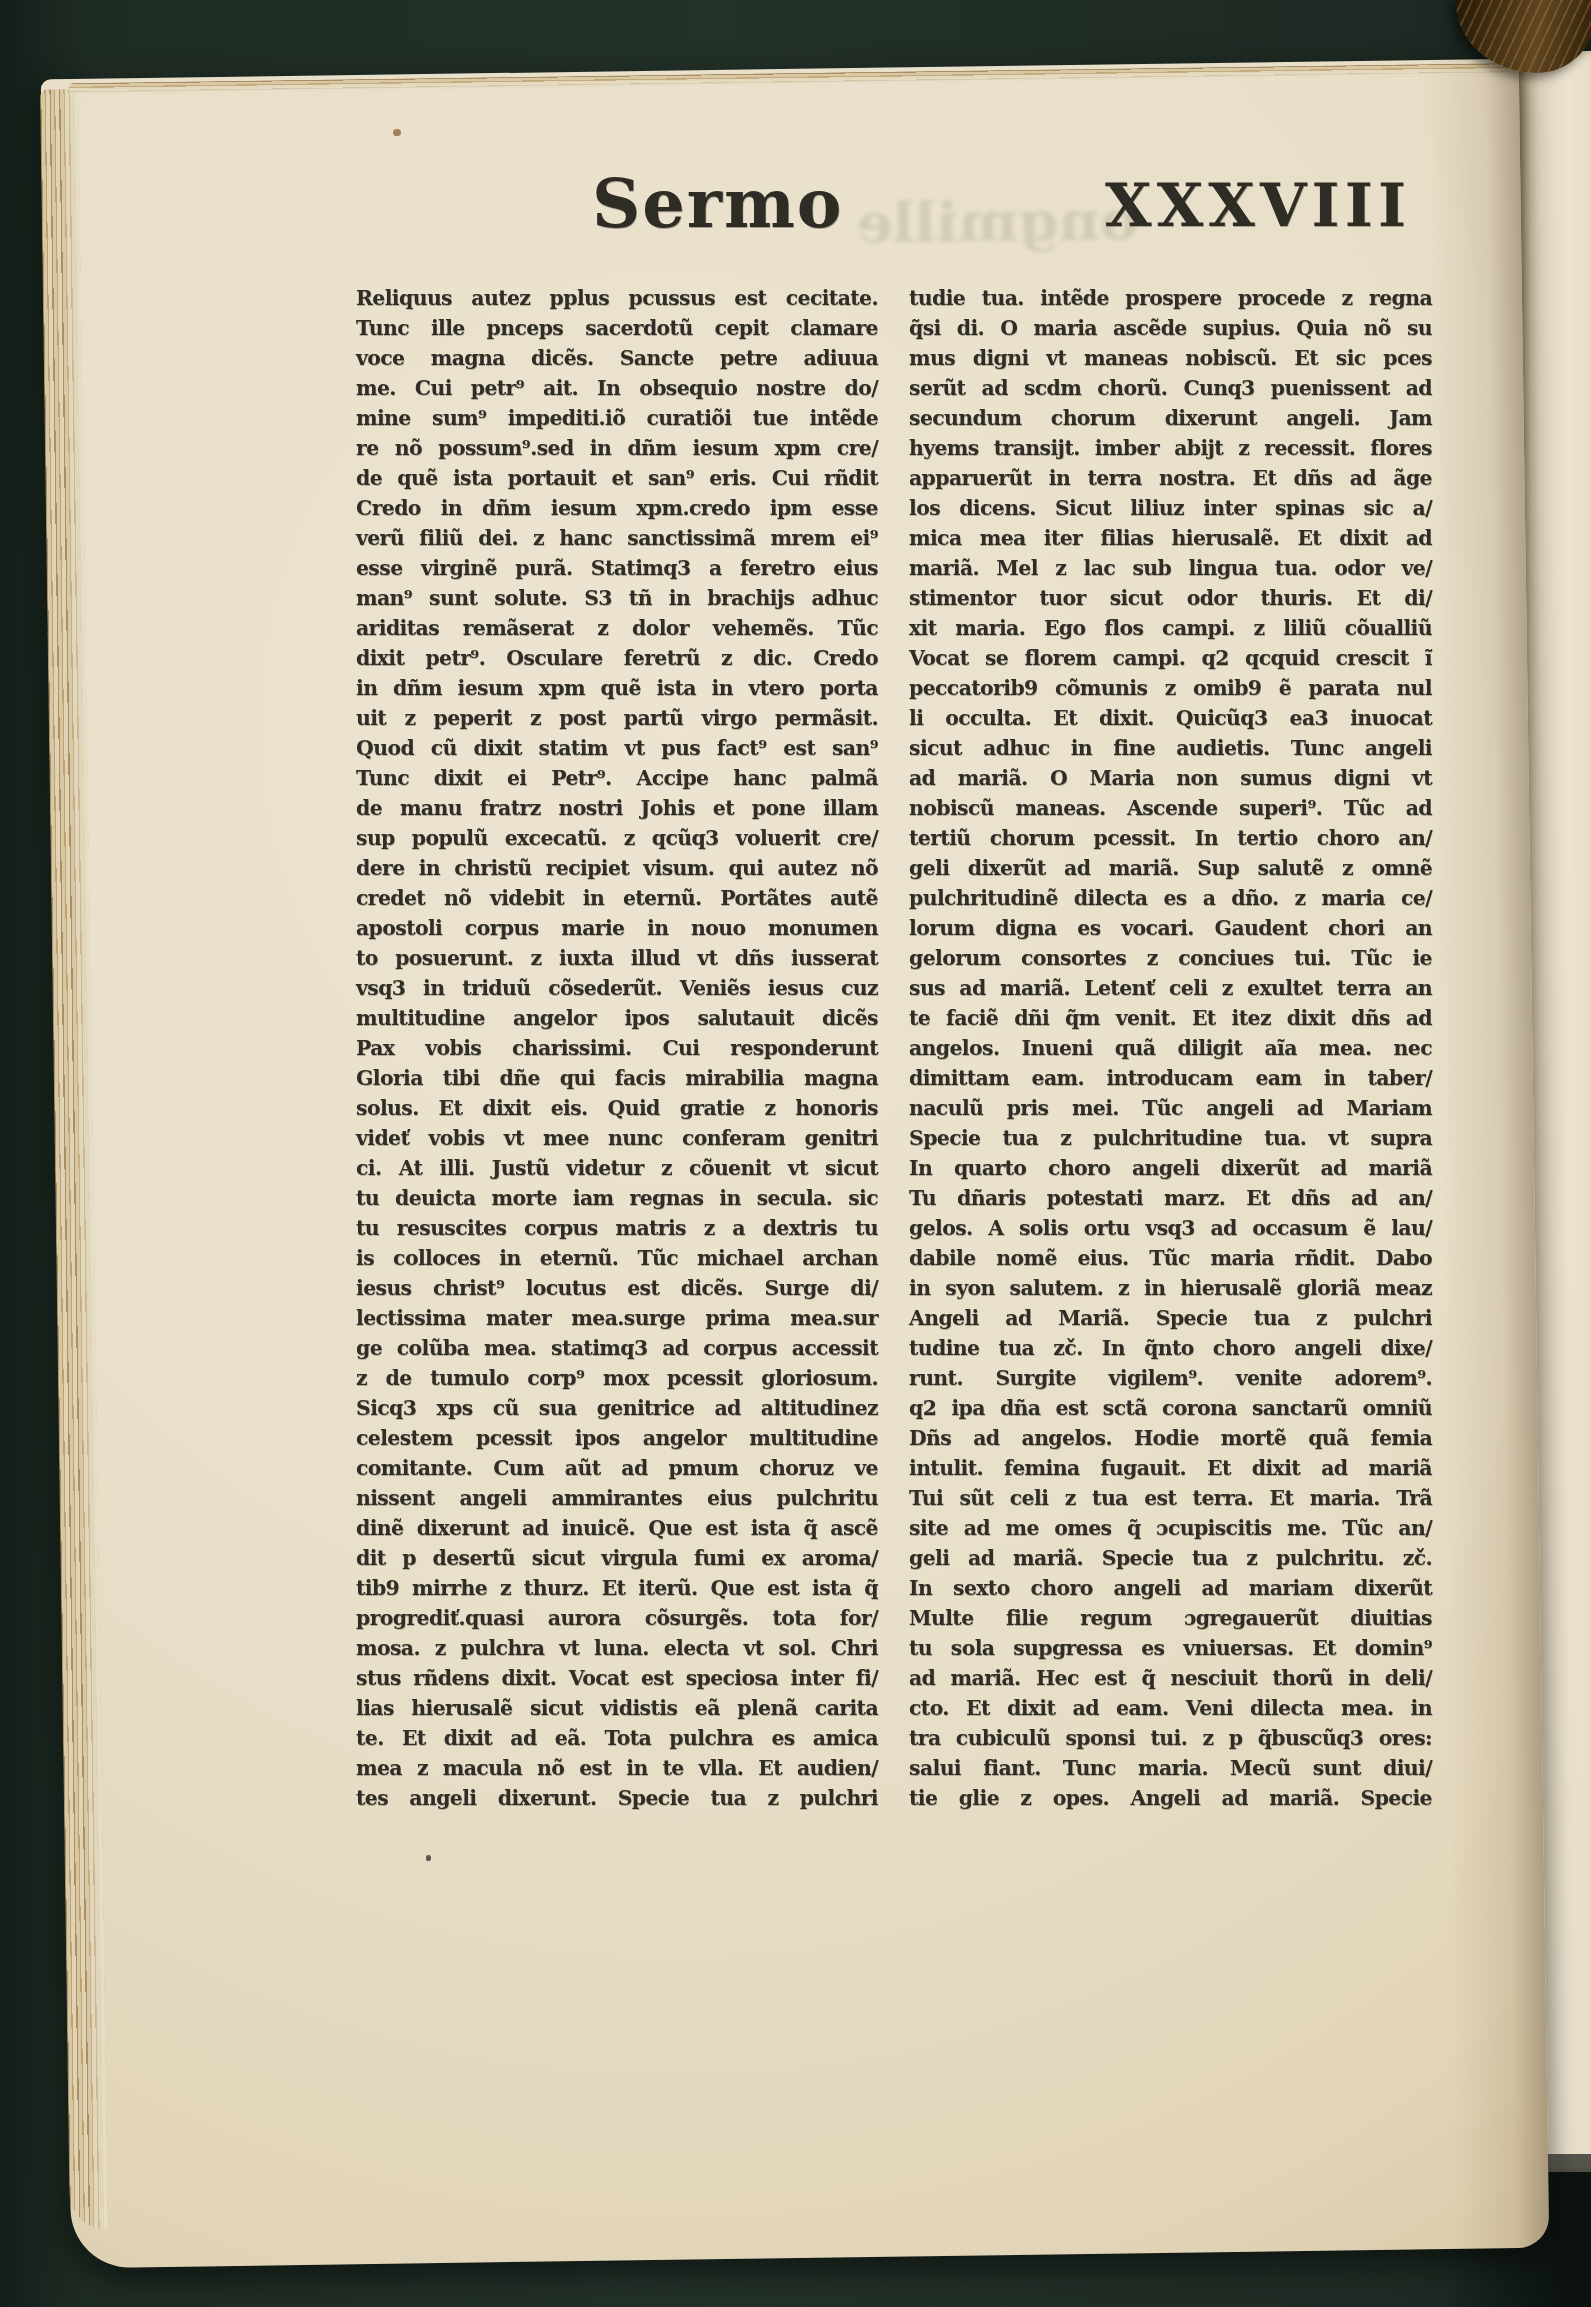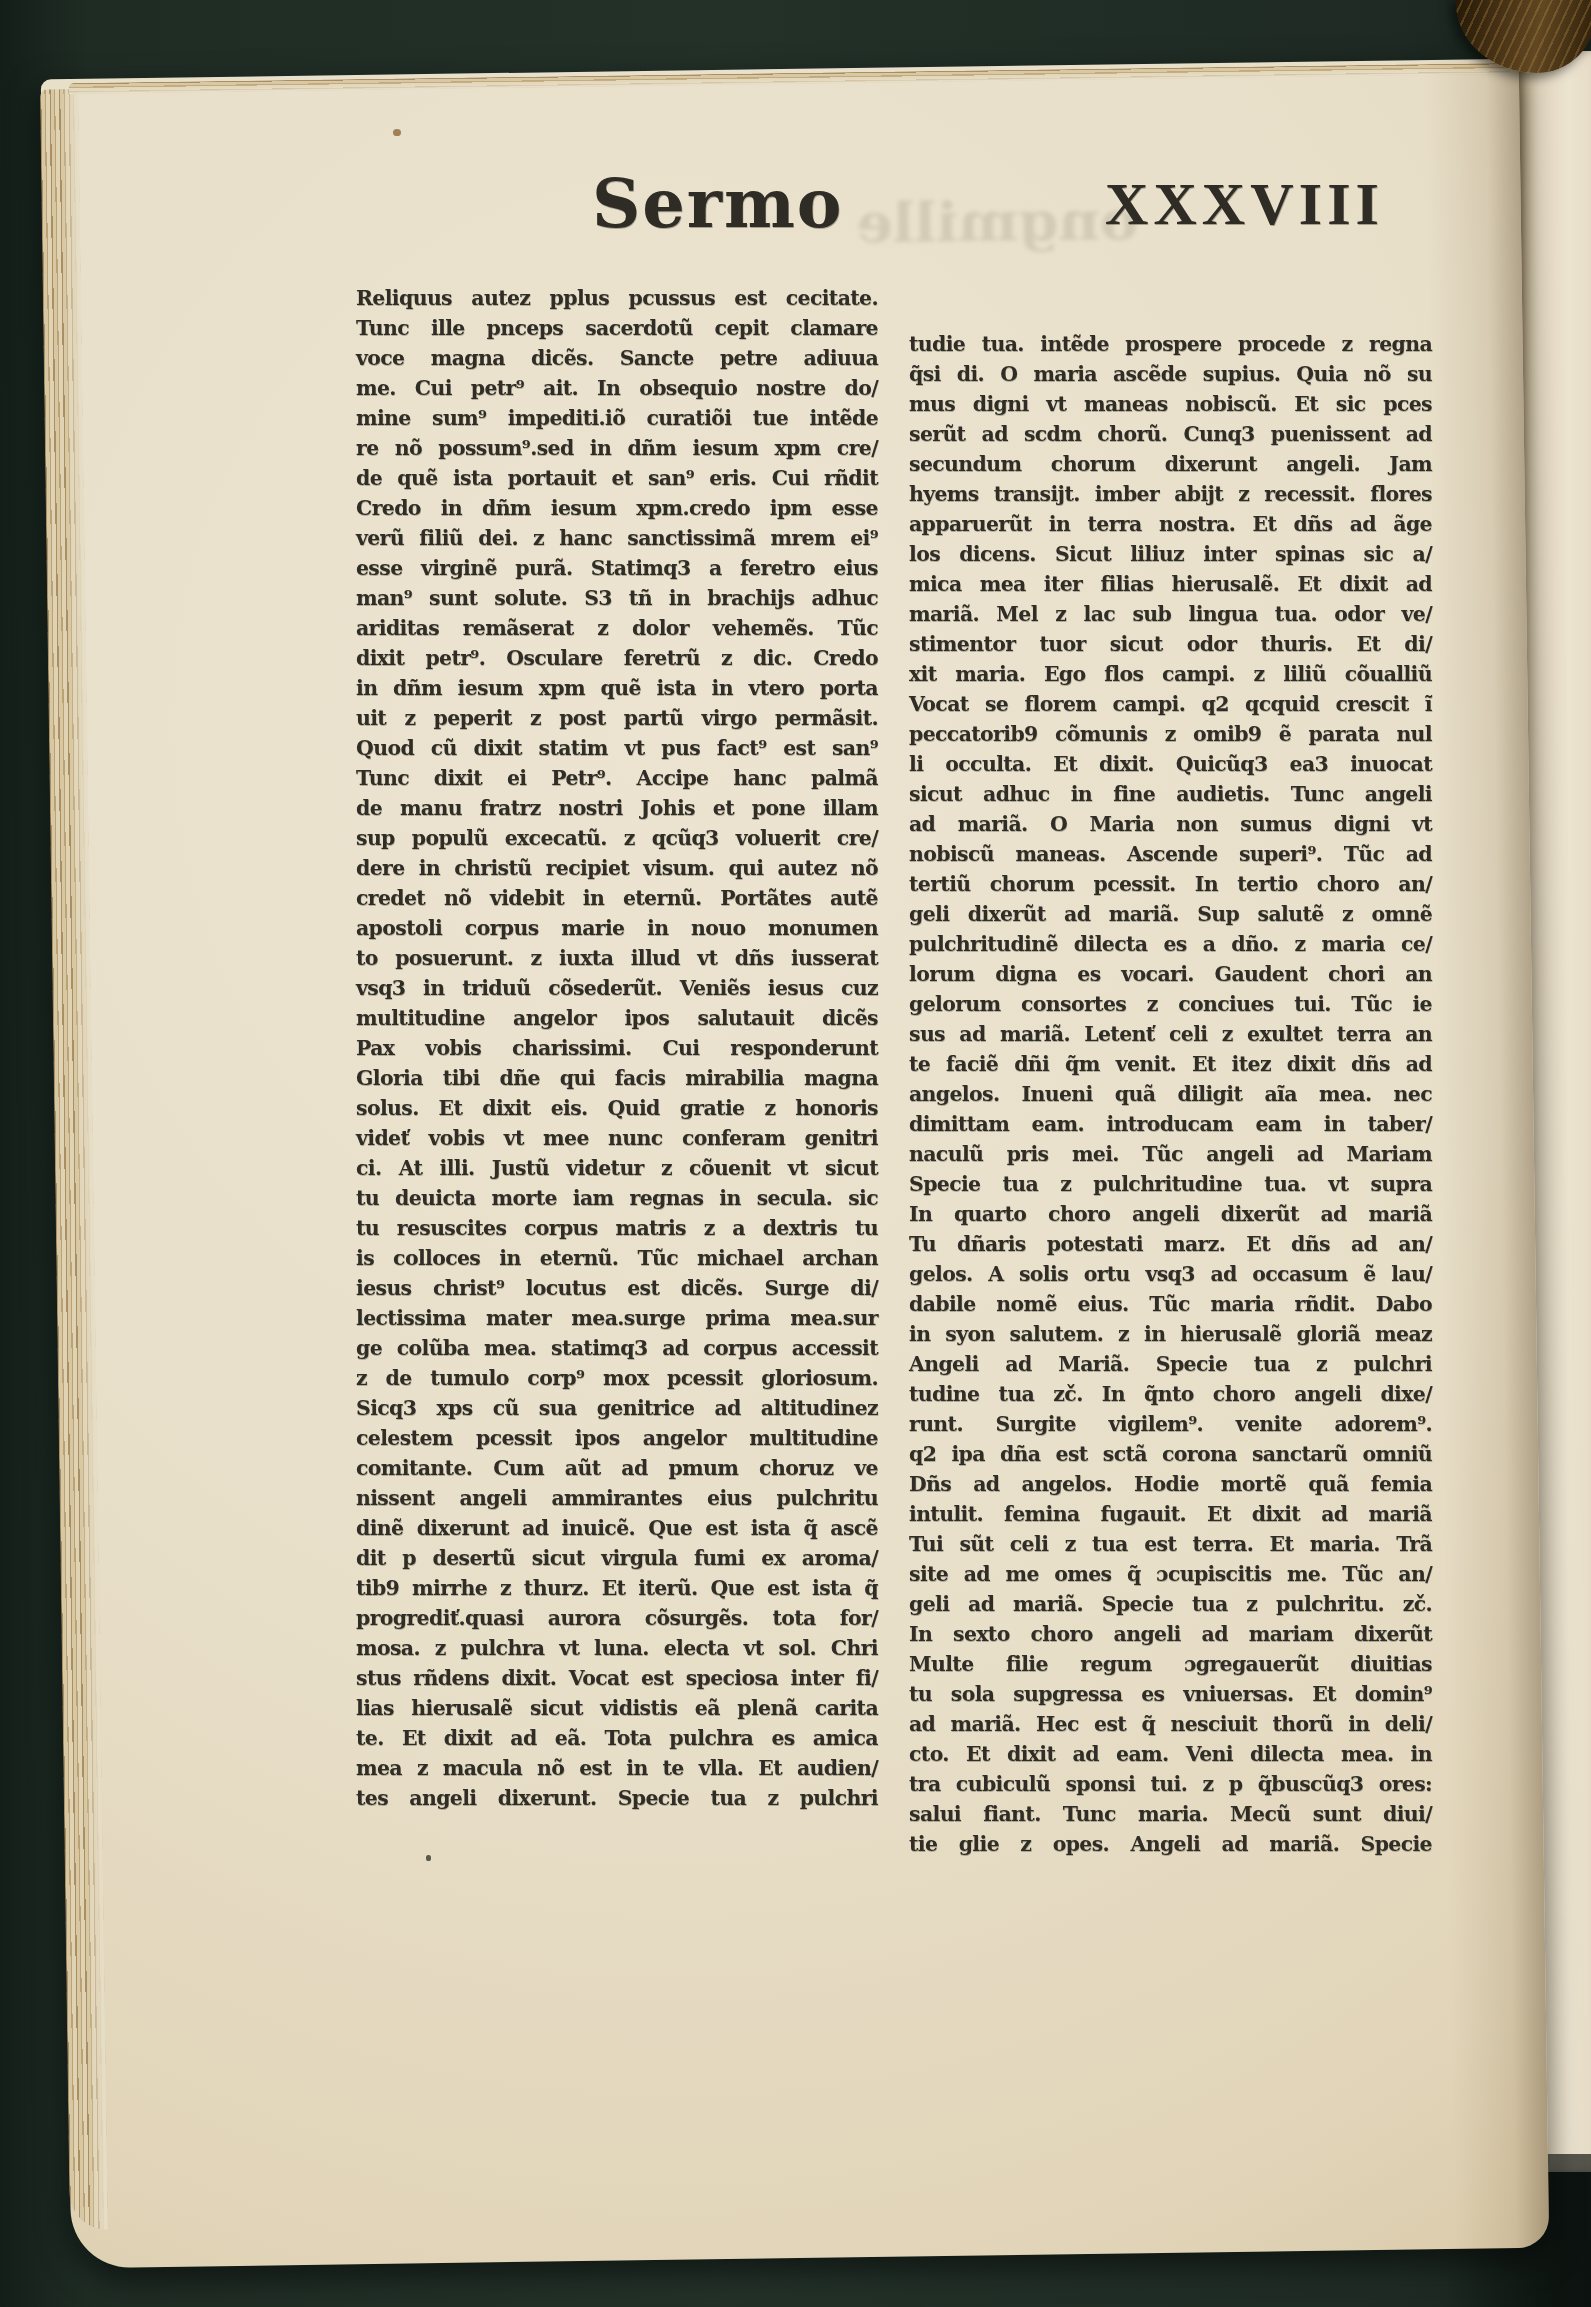--- a/index.html
+++ b/index.html
@@ -46,30 +46,29 @@
   .ghost{
     position:absolute;left:719px;top:120px;width:356px;
     font-size:55px;font-weight:bold;color:#77745f;
     transform:scale(-1.04,1) rotate(.6deg);filter:blur(1.9px);opacity:.20;
     white-space:nowrap;
   }
   .page-number{
     position:absolute;left:1049px;top:101px;
     font-size:60px;font-weight:bold;color:#2e2c24;letter-spacing:5.1px;
     text-shadow:0.6px 1px 0 rgba(43,41,33,.35);
-    font-family:Liberation Serif, serif;
   }
   .col{
     position:absolute;top:214px;
     font-size:20.4px;font-weight:bold;color:#2f2d25;
     line-height:30px;letter-spacing:-0.6px;
     text-shadow:0.4px 0.5px 0 rgba(44,42,34,.30);
   }
   .col-left{left:300px;width:522px;}
-  .col-right{left:853px;width:523px;margin-top:46px;}
+  .col-right{left:853px;width:523px;}
   .line{text-align:justify;text-align-last:justify;height:30px;overflow:visible;}
   .next-page{
     position:absolute;left:1518px;top:51px;width:73px;height:2121px;
     background:linear-gradient(90deg,#c6b58f 0,#e2d7c0 30%,#ece3d0 70%,#e6dcc6 100%);
     box-shadow:inset 7.6px 0 10.2px -3.8px rgba(62,47,26,.6);
     border-radius:0 0 0 12.7px;z-index:1;
   }
   .clasp{
     position:absolute;left:1456px;top:-5.1px;width:140px;height:78px;
     background:

